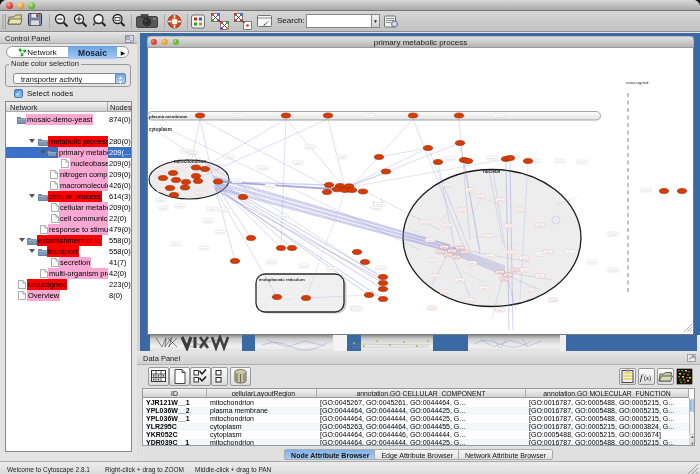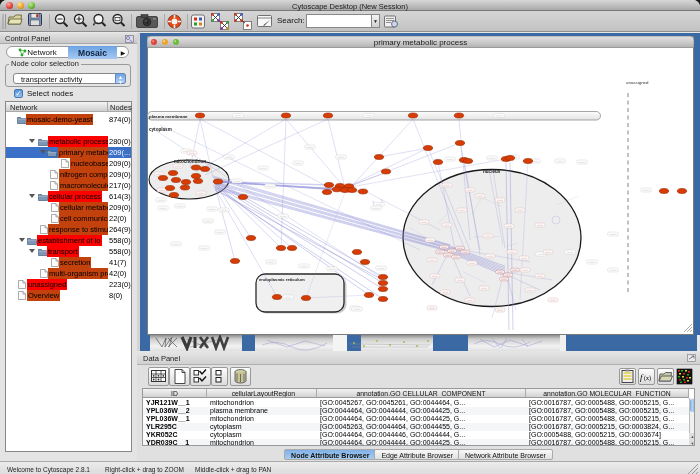--- a/index.html
+++ b/index.html
@@ -19,21 +19,21 @@
 #grouplab{position:absolute;left:9px;top:26px;background:#e4e4e4;font-size:7.5px;color:#222;padding:0 2px}
 #combo{position:absolute;left:13px;top:40px;width:113px;height:11px;background:#fff;border:1px solid #888;border-radius:3px;font-size:7.5px;color:#111;padding:1px 16px 0 7px}
 #combobtn{position:absolute;right:-1px;top:-1px;width:11px;height:11px;background:linear-gradient(#6aa3e8,#b8d4f4);border:1px solid #6888b8;border-radius:0 3px 3px 0;color:#fff;font-size:5px;line-height:4.5px;text-align:center;padding-top:1px}
 #cbx{position:absolute;left:14px;top:56px;width:9px;height:9px;background:linear-gradient(#4f90dc,#98c2f0);border:1px solid #4a78b0;border-radius:2px;color:#fff;font-size:8px;line-height:8px;text-align:center}
 #cbxlab{position:absolute;left:27px;top:56px;font-size:8px;color:#111}
 #treebox{position:absolute;left:5px;top:68px;width:127px;height:351px;background:#fff;border:1px solid #888}
 #treehead{position:absolute;left:0;top:0;width:125px;height:10px;background:linear-gradient(#f4f4f4,#cfcfcf);border-bottom:1px solid #aaa;font-size:7.5px;color:#222}
 .trow{position:absolute;left:0;width:125px;height:11px;font-size:7.5px;white-space:nowrap}
 .tsel{background:#3a70c8}
 .tlab{display:inline-block;color:#000;padding:0 1px;height:11px;line-height:11px;overflow:hidden;white-space:nowrap}
-.lgrn{background:#c2410c}.lred{background:#f00}
+.lgrn{background:#f9a8d4}.lred{background:#f00}
 .tcount{position:absolute;left:103px;top:0;height:11px;line-height:11px;font-size:7.5px;color:#000}
 .texp{position:absolute;top:3px;width:0;height:0;border-left:3.2px solid transparent;border-right:3.2px solid transparent;border-top:4.5px solid #555}
 .tfold{position:absolute;top:1.5px;width:10px;height:8px}
 .tleaf{position:absolute;top:1px;width:8px;height:9px}
 #mdi{position:absolute;left:140px;top:33px;width:560px;height:318px;background:#3a69a3}
 #mdigap{position:absolute;left:137px;top:33px;width:3px;height:318px;background:#d4d4d4}
 #dpanel{position:absolute;left:137px;top:351px;width:563px;height:110px;background:#e0e0e0}
 #dphead{position:absolute;left:0;top:0;width:563px;height:14px;background:linear-gradient(#e6e6e6,#d0d0d0);border-bottom:1px solid #b0b0b0;font-size:7.5px;color:#222;padding:2.5px 0 0 6px}
 .dbtn{position:absolute;top:16px;width:21px;height:19px;background:linear-gradient(#fdfdfd,#dcdcdc);border:1px solid #999;border-radius:2px}
 .dbtnr{position:absolute;top:17px;width:17px;height:17px;background:linear-gradient(#fdfdfd,#dcdcdc);border:1px solid #999;border-radius:2px}
@@ -44,21 +44,20 @@
 #dtabs{position:absolute;left:0;top:98px;width:563px;height:11px;text-align:center;font-size:7px;color:#111}
 .dtab{display:inline-block;height:11px;line-height:11px;padding:0 6px;background:linear-gradient(#f8f8f8,#e0e0e0);border:1px solid #aaa;border-radius:2px;margin:0 -1px}
 .dtabsel{background:linear-gradient(#7fb2e8,#a8ccf0);font-weight:bold}
 #statusbar{position:absolute;left:0;top:461px;width:700px;height:13px;background:linear-gradient(#ececec,#dcdcdc);border-top:1px solid #aaa;font-size:6.5px;color:#222}
 </style></head><body>
 <div id="win">
 <div id="titlebar">
 <div class="tl" style="left:6px;background:radial-gradient(circle at 35% 30%,#ffa89e,#e0443a 55%,#a81810)"></div>
 <div class="tl" style="left:17px;background:radial-gradient(circle at 35% 30%,#ffe2a0,#eda42e 55%,#b87a0c)"></div>
 <div class="tl" style="left:28px;background:radial-gradient(circle at 35% 30%,#c4ec9c,#6cbc3a 55%,#3a8818)"></div>
-<div id="title">Cytoscape Desktop (New Session)</div>
 </div>
 <div id="toolbar">
 <svg class="ticon" style="left:2px" width="5" height="17" viewBox="0 0 5 17">
         <path d="M1,1 v15 M3.5,1 v15" stroke="#999" stroke-width="1"></path>
       </svg>
 <svg class="ticon" style="left:7px" width="16" height="12" viewBox="0 0 16 12">
         <path d="M1,11 L2,4 h5 l1.5-2 h6 l-1,9 z" fill="#d8d4a0" stroke="#5a5a30" stroke-width="0.8"></path>
         <path d="M1,11 L3,6 h12 l-1.5,5 z" fill="#e8e4b8" stroke="#5a5a30" stroke-width="0.8"></path>
       </svg>
 <svg class="ticon" style="left:28px" width="14" height="13" viewBox="0 0 14 13">
@@ -783,21 +782,21 @@
           </svg>
           <span class="tlab lgrn" style="position:absolute;left:53px;top:0;max-width:49px">nitrogen compou</span>
           <span class="tcount" style="color:#000">209(0)</span>
         </div>
 <div class="trow" style="top:78px">
           <svg class="tleaf" style="left:44px" width="8" height="9" viewBox="0 0 8 9">
             <path d="M0.5,0.5 h4.5 l2.5,2.5 v5.5 h-7 z" fill="#fcfcfc" stroke="#888" stroke-width="0.7"></path>
             <path d="M5,0.5 v2.5 h2.5" fill="none" stroke="#888" stroke-width="0.7"></path>
           </svg>
           <span class="tlab lgrn" style="position:absolute;left:53px;top:0;max-width:49px">macromolecule</span>
-          <span class="tcount" style="color:#000">217(0)</span>
+          <span class="tcount" style="color:#000">426(0)</span>
         </div>
 <div class="trow" style="top:89px">
           <span class="texp" style="left:23px"></span>
           <svg class="tfold" style="left:32px" width="10" height="8" viewBox="0 0 10 8">
             <path d="M0.5,7.5 v-6 h3 l1,1.2 h5 v4.8 z" fill="#7d97b5" stroke="#44607e" stroke-width="0.7"></path>
             <path d="M0.5,3.6 h9" stroke="#9db5cc" stroke-width="0.8"></path>
           </svg>
           <span class="tlab lred" style="position:absolute;left:42px;top:0;max-width:60px">cellular process</span>
           <span class="tcount" style="color:#000">614(3)</span>
         </div>
@@ -816,21 +815,21 @@
           </svg>
           <span class="tlab lgrn" style="position:absolute;left:53px;top:0;max-width:49px">cell communicat</span>
           <span class="tcount" style="color:#000">22(0)</span>
         </div>
 <div class="trow" style="top:122px">
           <svg class="tleaf" style="left:34px" width="8" height="9" viewBox="0 0 8 9">
             <path d="M0.5,0.5 h4.5 l2.5,2.5 v5.5 h-7 z" fill="#fcfcfc" stroke="#888" stroke-width="0.7"></path>
             <path d="M5,0.5 v2.5 h2.5" fill="none" stroke="#888" stroke-width="0.7"></path>
           </svg>
           <span class="tlab lgrn" style="position:absolute;left:42px;top:0;max-width:60px">response to stimul</span>
-          <span class="tcount" style="color:#000">264(9)</span>
+          <span class="tcount" style="color:#000">479(0)</span>
         </div>
 <div class="trow" style="top:133px">
           <span class="texp" style="left:13px"></span>
           <svg class="tfold" style="left:21px" width="10" height="8" viewBox="0 0 10 8">
             <path d="M0.5,7.5 v-6 h3 l1,1.2 h5 v4.8 z" fill="#7d97b5" stroke="#44607e" stroke-width="0.7"></path>
             <path d="M0.5,3.6 h9" stroke="#9db5cc" stroke-width="0.8"></path>
           </svg>
           <span class="tlab lred" style="position:absolute;left:31px;top:0;max-width:71px">establishment of lo</span>
           <span class="tcount" style="color:#000">558(0)</span>
         </div>

